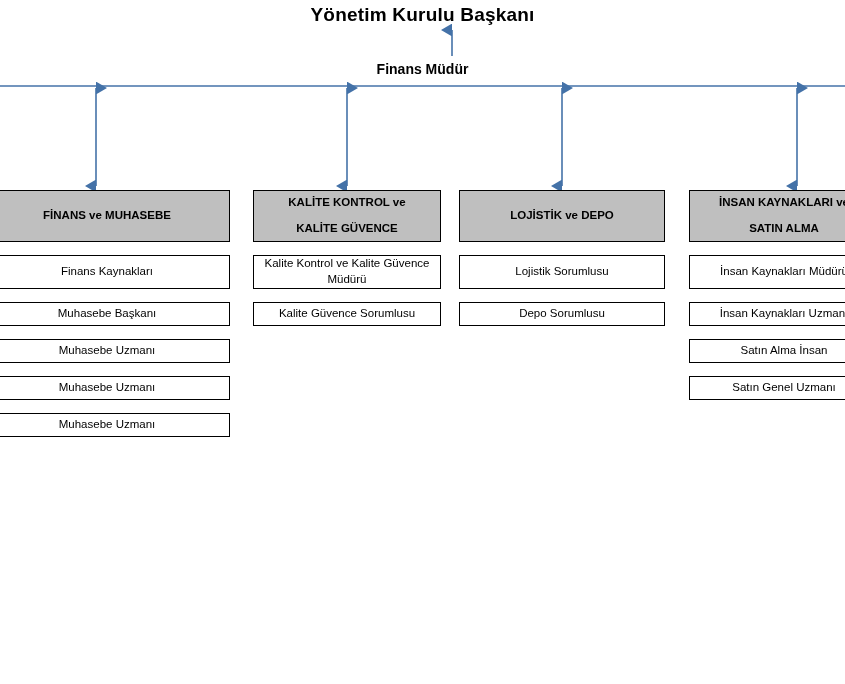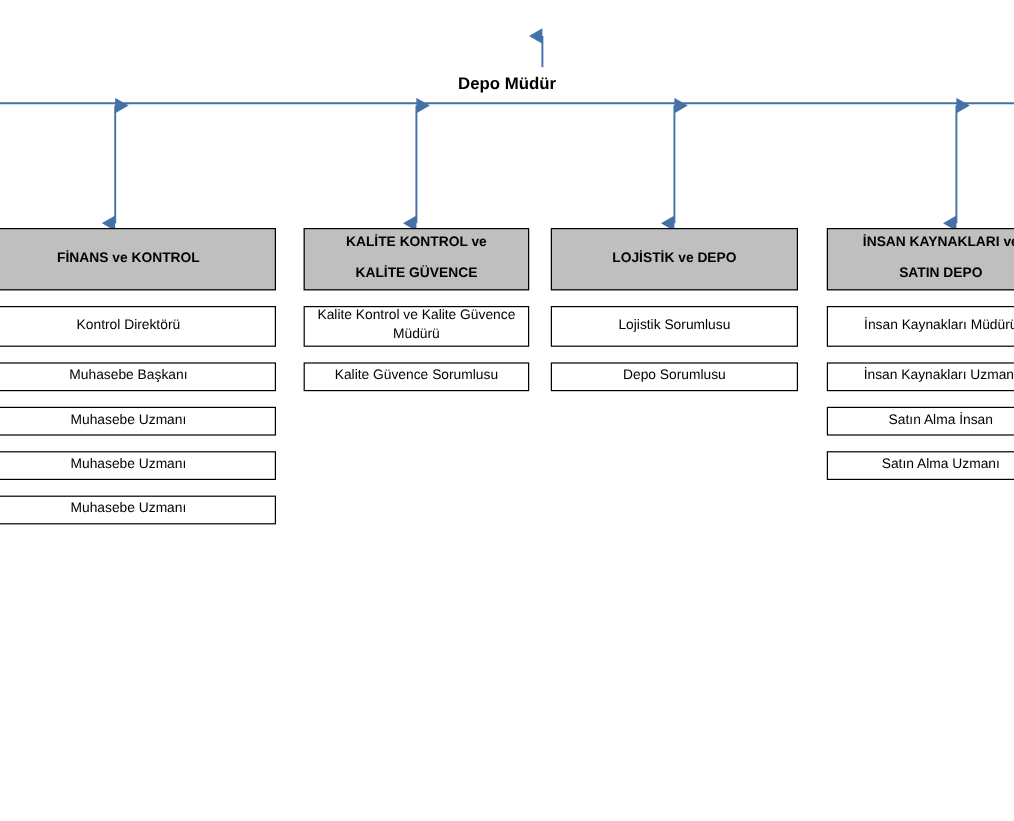--- a/index.html
+++ b/index.html
@@ -80,21 +80,22 @@
   }
   .gap {
     height: 13px;
   }
 </style>
 </head>
 <body>
 
 <div id="canvas">
 
-  <div class="subtitle">Depo Müdür</div>
+  <div class="title">Yönetim Kurulu Başkanı</div>
+  <div class="subtitle">Finans Müdür</div>
 
   <svg class="connector-svg" viewBox="0 0 845 684">
     <defs>
       <marker id="arrowUp" markerWidth="8" markerHeight="8" refX="4" refY="7" orient="auto">
         <path d="M4,0 L0,7 L8,7 Z" fill="#4472a8"></path>
       </marker>
       <marker id="arrowDown" markerWidth="8" markerHeight="8" refX="4" refY="1" orient="auto">
         <path d="M4,8 L0,1 L8,1 Z" fill="#4472a8"></path>
       </marker>
     </defs>
@@ -104,25 +105,25 @@
     <line x1="0" y1="86" x2="845" y2="86" stroke="#4472a8" stroke-width="1.6"></line>
 
     <line x1="96" y1="88" x2="96" y2="186" stroke="#4472a8" stroke-width="1.6" marker-start="url(#arrowUp)" marker-end="url(#arrowDown)"></line>
     <line x1="347" y1="88" x2="347" y2="186" stroke="#4472a8" stroke-width="1.6" marker-start="url(#arrowUp)" marker-end="url(#arrowDown)"></line>
     <line x1="562" y1="88" x2="562" y2="186" stroke="#4472a8" stroke-width="1.6" marker-start="url(#arrowUp)" marker-end="url(#arrowDown)"></line>
     <line x1="797" y1="88" x2="797" y2="186" stroke="#4472a8" stroke-width="1.6" marker-start="url(#arrowUp)" marker-end="url(#arrowDown)"></line>
   </svg>
 
   <div class="col" style="left:-16px; width:246px;">
     <div class="dept-header" style="height:52px;">
-      <span>FİNANS ve KONTROL</span>
+      <span>FİNANS ve MUHASEBE</span>
     </div>
     <div class="gap"></div>
     <div class="node" style="height:34px;">
-      <span>Kontrol Direktörü</span>
+      <span>Finans Kaynakları</span>
     </div>
     <div class="gap"></div>
     <div class="node" style="height:24px;">
       <span>Muhasebe Başkanı</span>
     </div>
     <div class="gap"></div>
     <div class="node" style="height:24px;">
       <span>Muhasebe Uzmanı</span>
     </div>
     <div class="gap"></div>
@@ -160,33 +161,33 @@
     </div>
     <div class="gap"></div>
     <div class="node" style="height:24px;">
       <span>Kalite Güvence Sorumlusu</span>
     </div>
   </div>
 
   <div class="col" style="left:689px; width:190px;">
     <div class="dept-header" style="height:52px;">
       <span>İNSAN KAYNAKLARI ve</span>
-      <span class="line2">SATIN DEPO</span>
+      <span class="line2">SATIN ALMA</span>
     </div>
     <div class="gap"></div>
     <div class="node" style="height:34px;">
       <span>İnsan Kaynakları Müdürü</span>
     </div>
     <div class="gap"></div>
     <div class="node" style="height:24px;">
       <span>İnsan Kaynakları Uzmanı</span>
     </div>
     <div class="gap"></div>
     <div class="node" style="height:24px;">
       <span>Satın Alma İnsan</span>
     </div>
     <div class="gap"></div>
     <div class="node" style="height:24px;">
-      <span>Satın Alma Uzmanı</span>
+      <span>Satın Genel Uzmanı</span>
     </div>
   </div>
 
 </div>
 
 </body></html>

